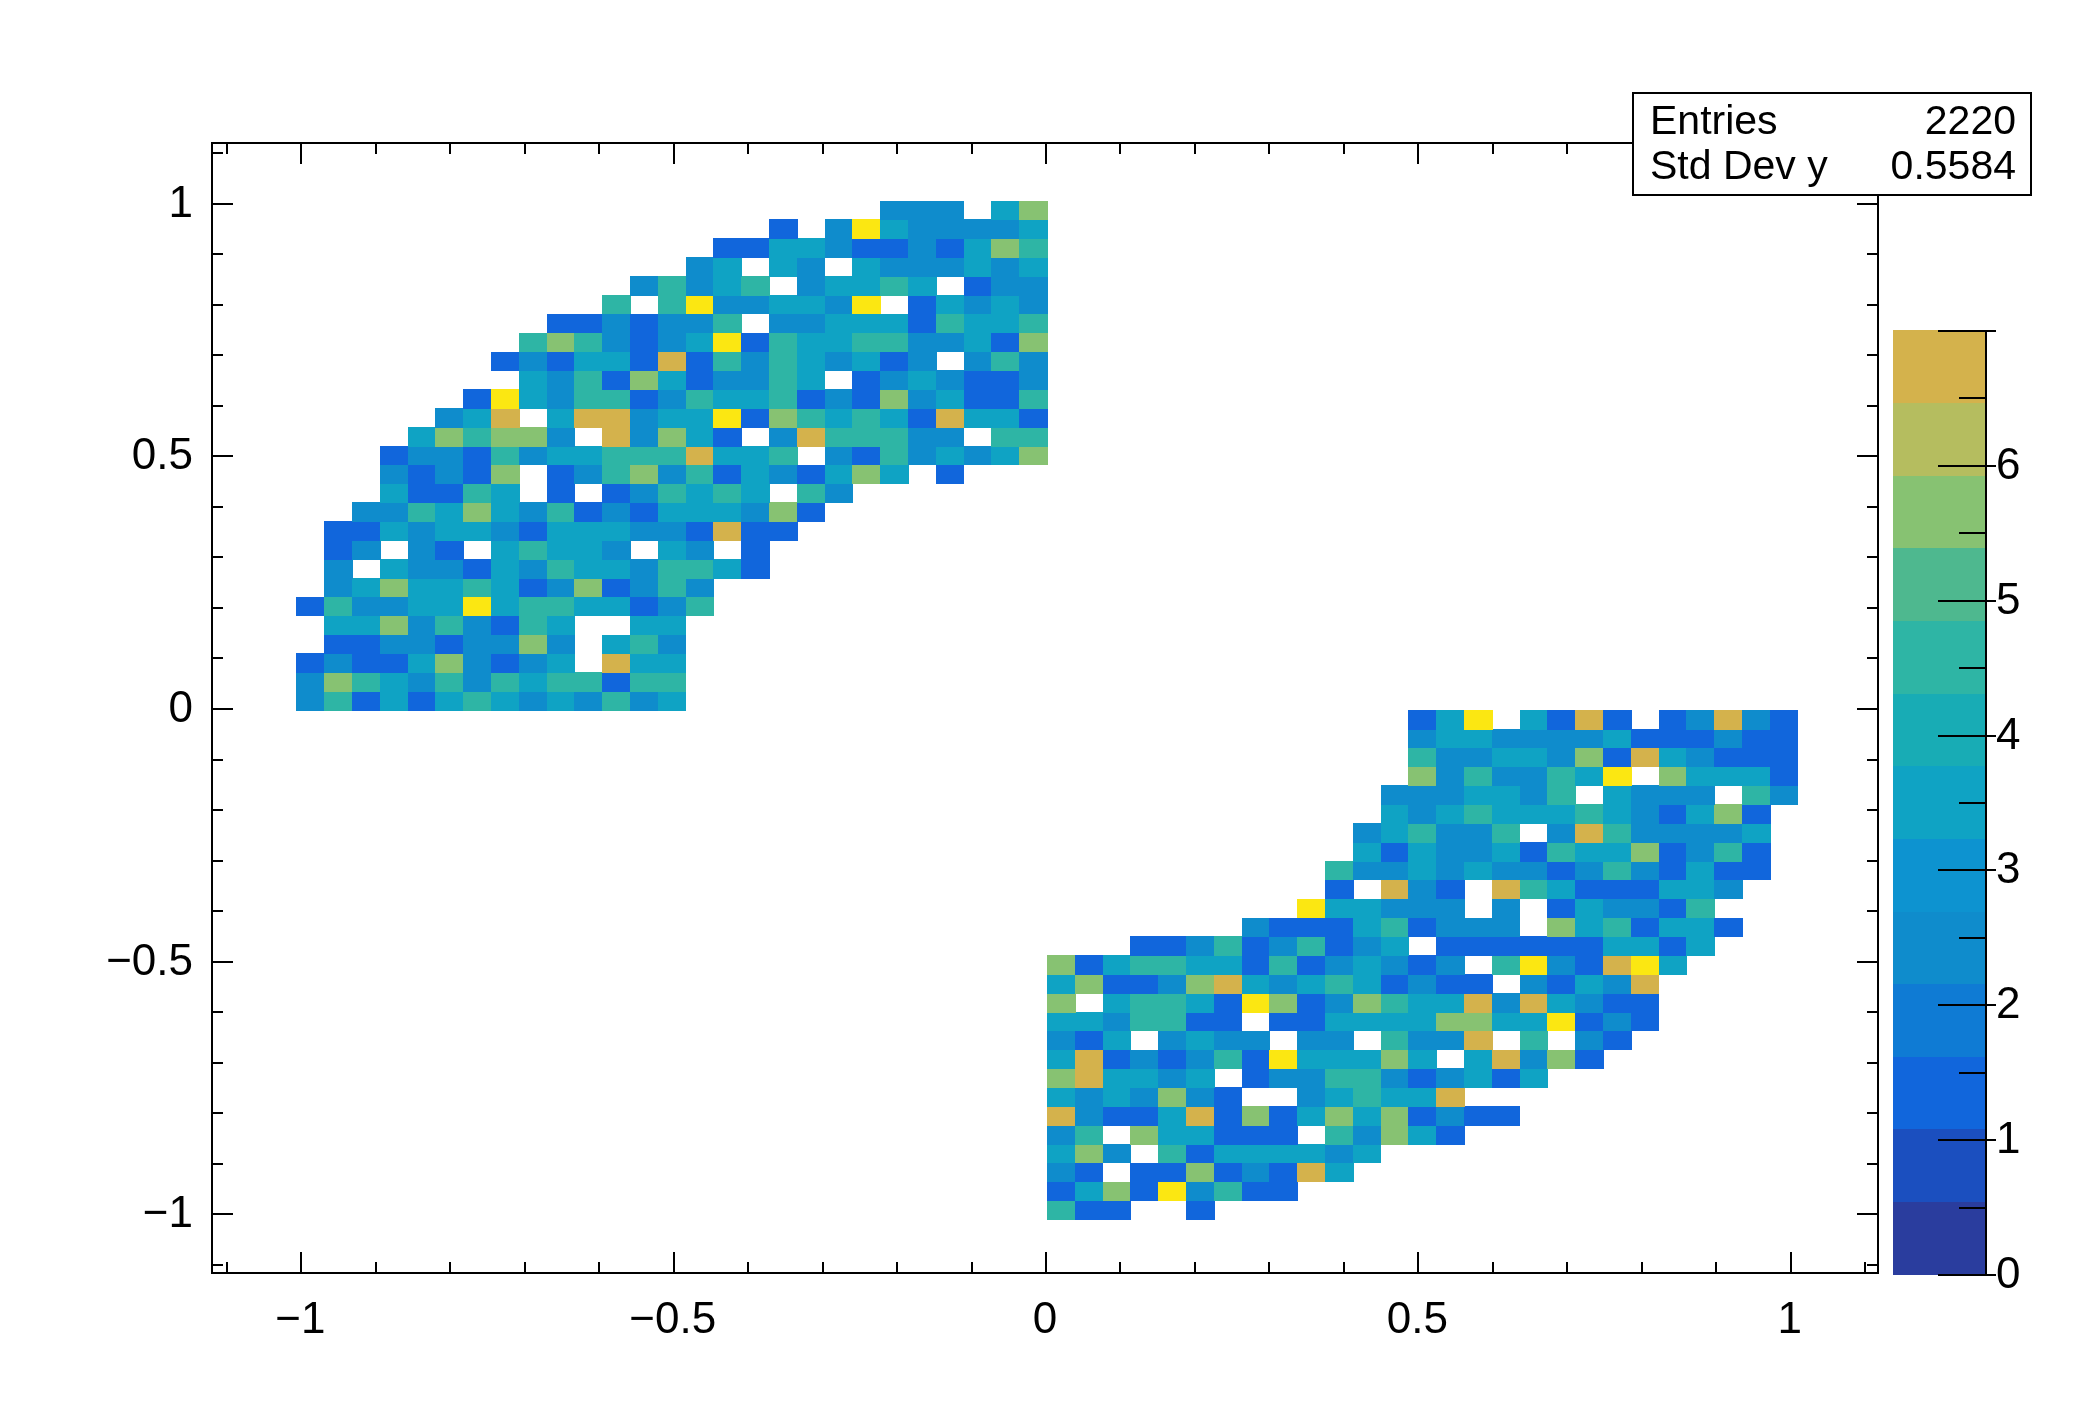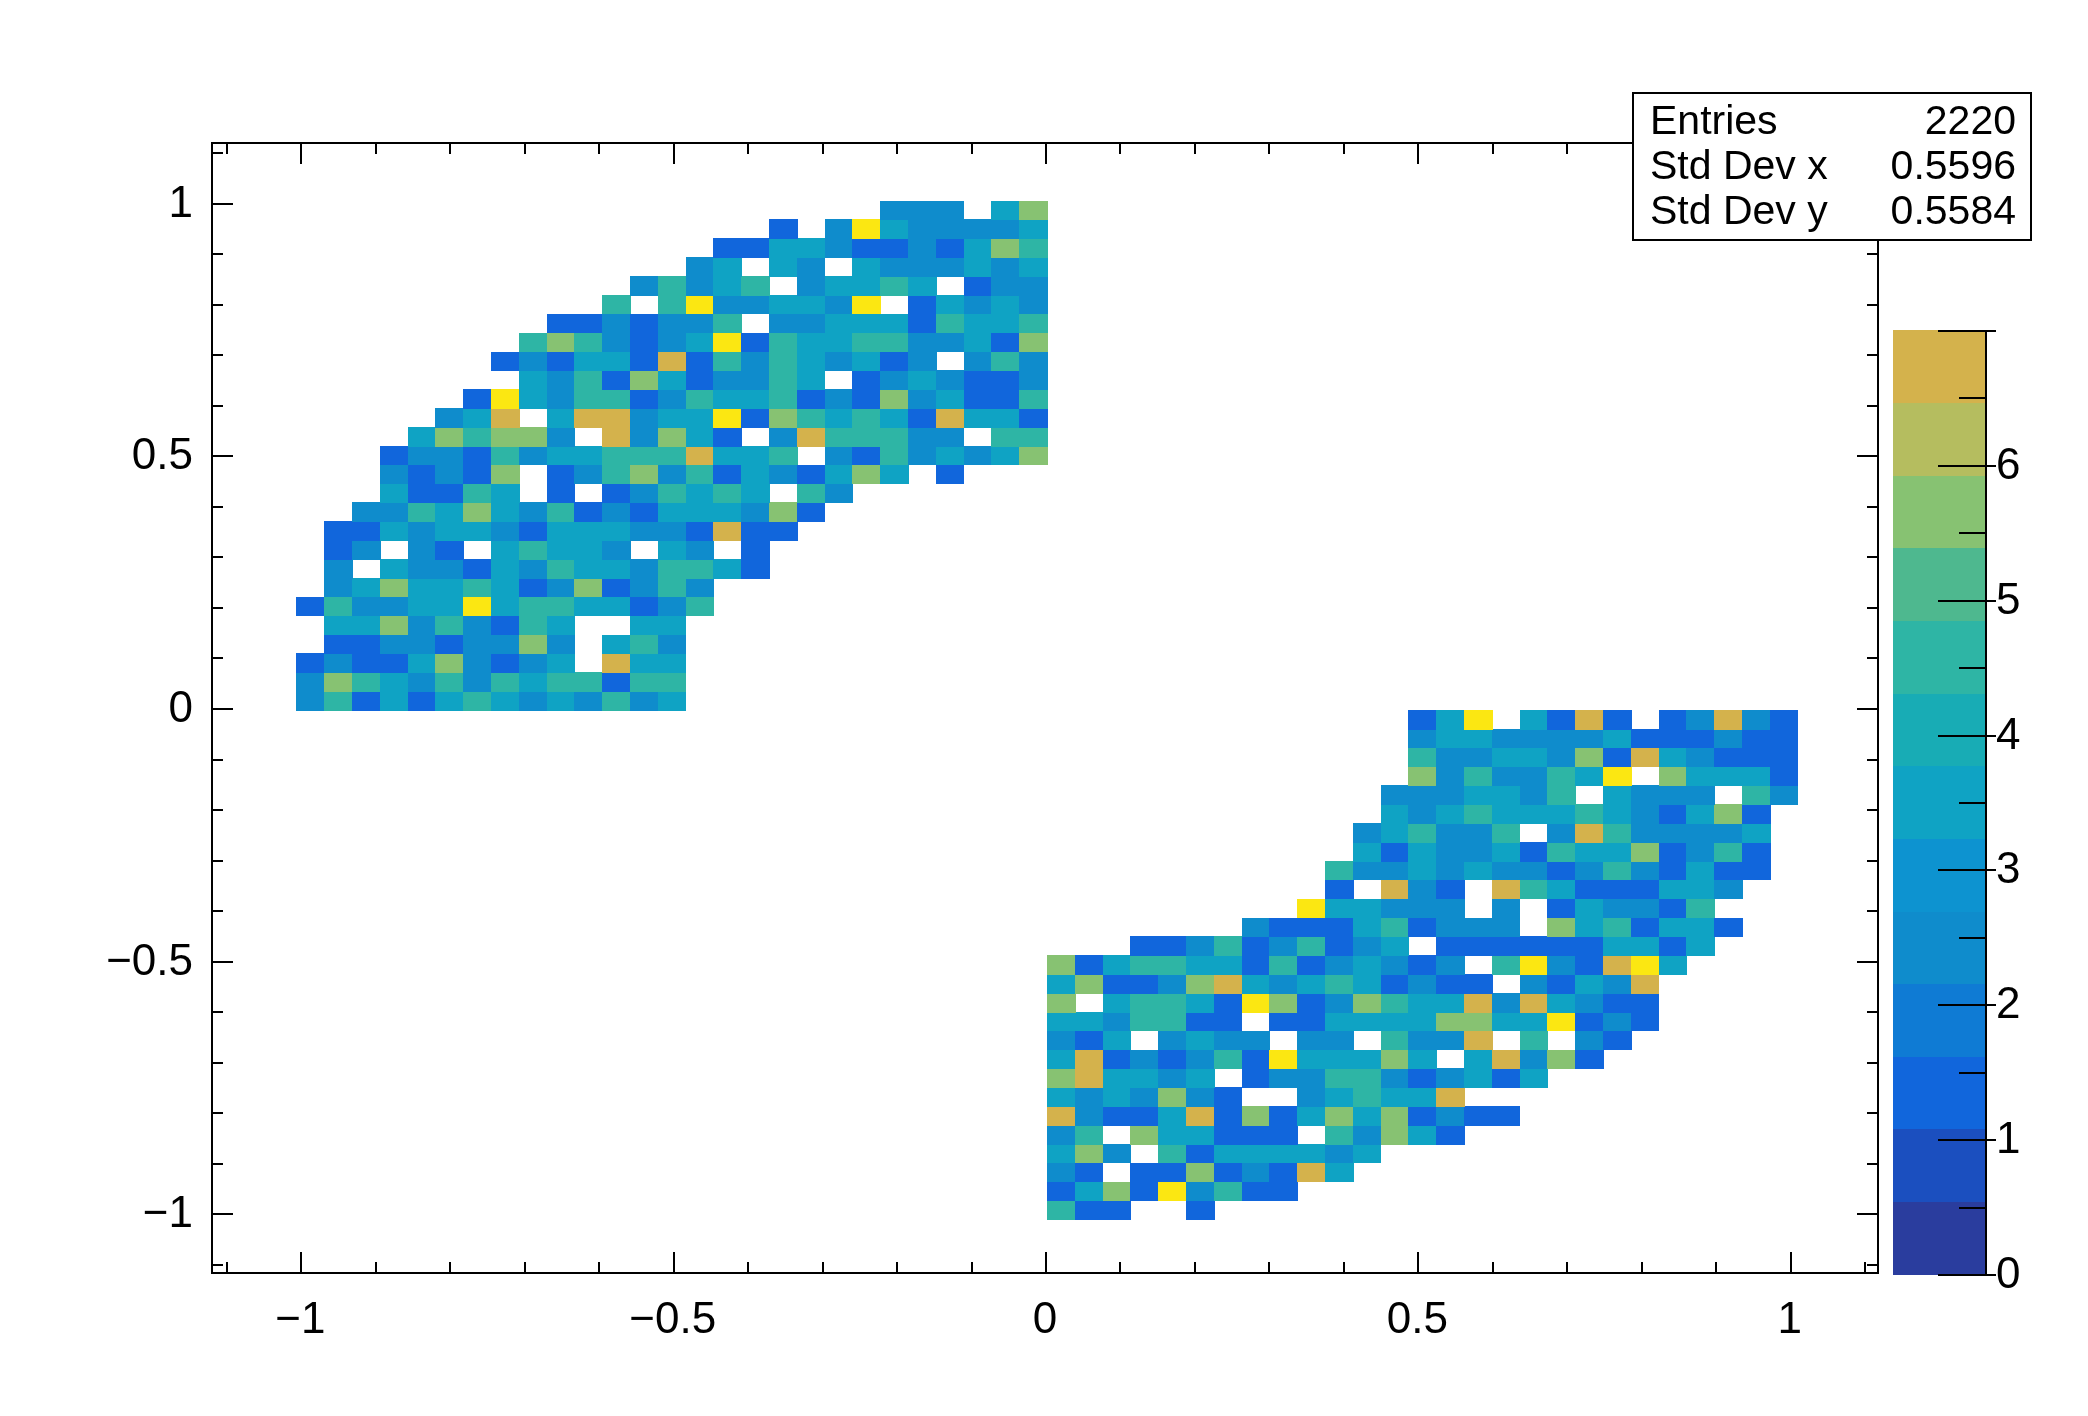--- a/index.html
+++ b/index.html
@@ -983,24 +983,20 @@
       <div class="ylab" style="left: -7px; top: 177.643px;">1</div>
     </div>
 
   <div id="stats">
     <div id="stats-body">
         <div class="srow">
           <span class="k">Entries</span>
           <span class="v">2220</span>
         </div>
         <div class="srow">
-          <span class="k">Std Dev x</span>
-          <span class="v">0.5596</span>
-        </div>
-        <div class="srow">
           <span class="k">Std Dev y</span>
           <span class="v">0.5584</span>
         </div>
       </div>
   </div>
 
   <div id="palette">
       <div class="pband" style="top: 871.385px; height: 73.2154px; background: rgb(42, 61, 158);"></div>
       <div class="pband" style="top: 798.769px; height: 73.2154px; background: rgb(27, 79, 191);"></div>
       <div class="pband" style="top: 726.154px; height: 73.2154px; background: rgb(17, 102, 220);"></div>

